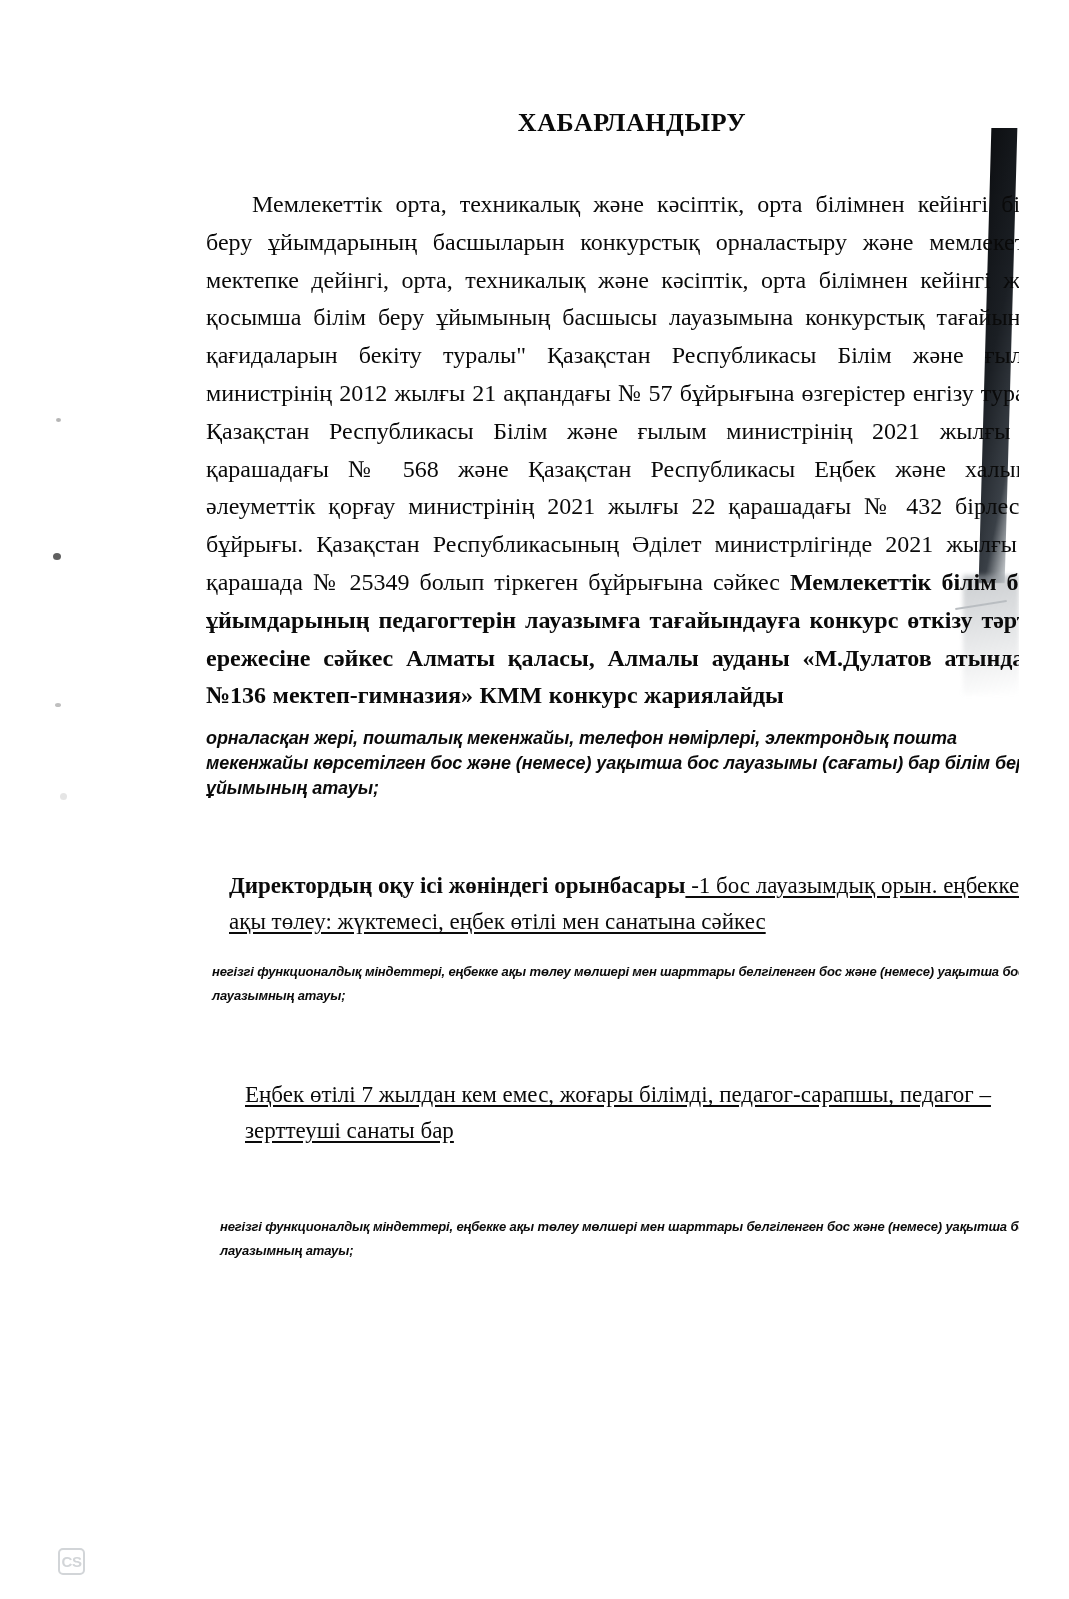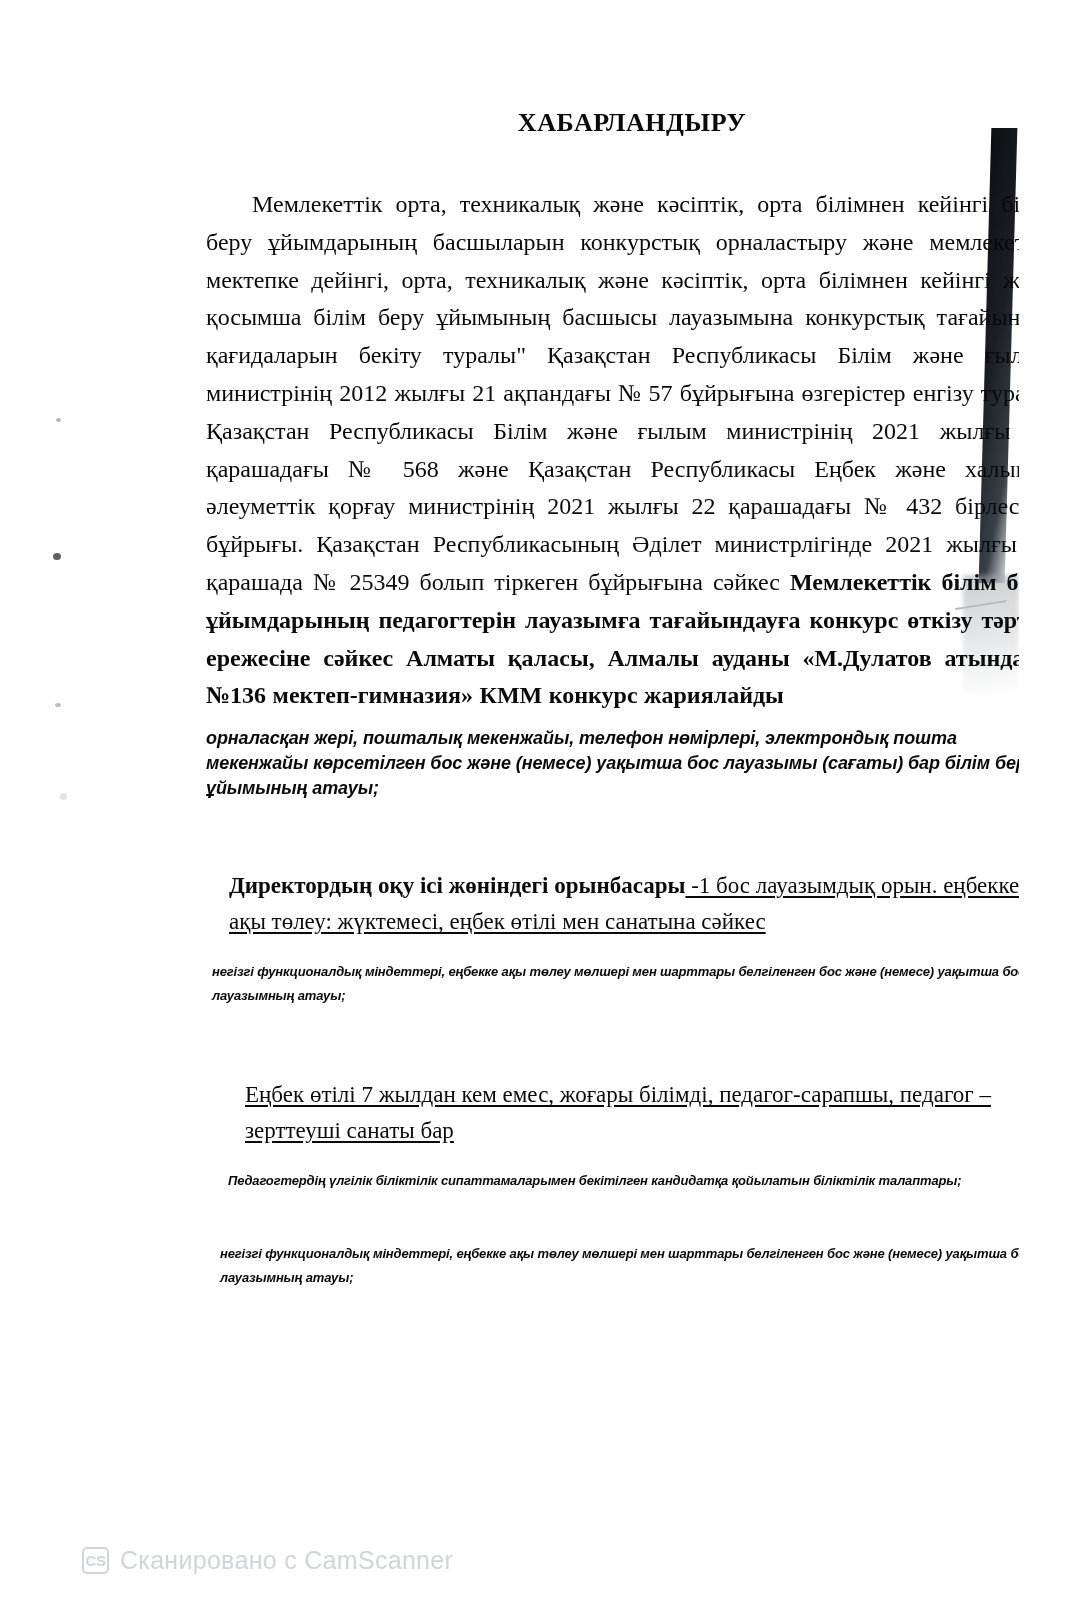--- a/index.html
+++ b/index.html
@@ -148,21 +148,20 @@
     left: 8px;
     bottom: 24px;
     display: flex;
     align-items: center;
     gap: 11px;
     color: #d2d5d8;
     font-family: "Liberation Sans", "DejaVu Sans", sans-serif;
     font-size: 25px;
     letter-spacing: .3px;
     user-select: none;
-    margin-left: 24px;
   }
   .watermark .cs-badge {
     width: 27px;
     height: 27px;
     border: 2.5px solid #d2d5d8;
     border-radius: 5px;
     display: flex;
     align-items: center;
     justify-content: center;
     font-size: 15px;
@@ -194,28 +193,26 @@
 
     <p class="fineprint">орналасқан жері, пошталық мекенжайы, телефон нөмірлері, электрондық пошта мекенжайы көрсетілген бос және (немесе) уақытша бос лауазымы (сағаты) бар білім беру ұйымының атауы;</p>
 
     <div class="vacancy vac-1">
       <p class="headline"><span class="b">Директордың оқу ісі жөніндегі орынбасары</span><span class="u"> -1  бос лауазымдық орын. еңбекке ақы төлеу: жүктемесі, еңбек өтілі мен санатына сәйкес</span></p>
       <p class="legend">негізгі функционалдық міндеттері, еңбекке ақы төлеу мөлшері мен шарттары белгіленген бос және (немесе) уақытша бос лауазымның атауы;</p>
     </div>
 
     <div class="vacancy vac-req">
       <p class="headline"><span class="u">Еңбек өтілі 7 жылдан кем емес,  жоғары білімді, педагог-сарапшы, педагог – зерттеуші  санаты бар</span></p>
-      <p class="legend">Педагогтердің үлгілік біліктілік сипаттамаларымен бекітілген кандидатқа қойылатын біліктілік талаптары;</p>
     </div>
 
 
     <div class="vacancy vac-2">
       <p class="legend">негізгі функционалдық міндеттері, еңбекке ақы төлеу мөлшері мен шарттары белгіленген бос және (немесе) уақытша бос лауазымның атауы;</p>
     </div>
 
   </div>
 
   <div class="watermark">
     <span class="cs-badge">CS</span>
-    <span>Сканировано с CamScanner</span>
   </div>
 
 </div>
 
 </body></html>

